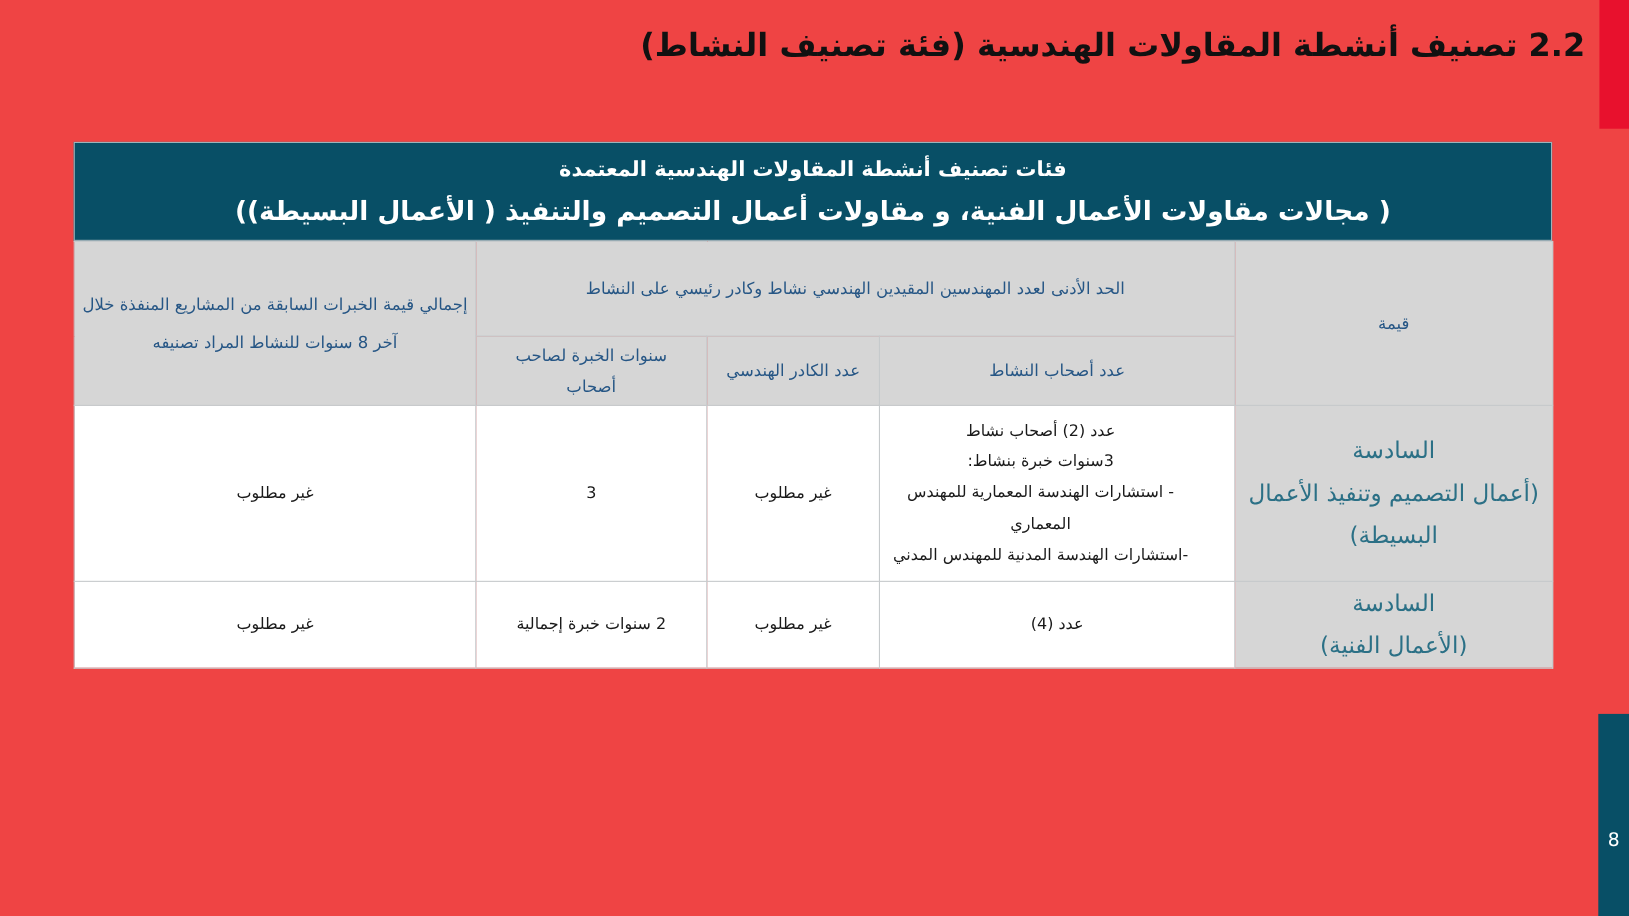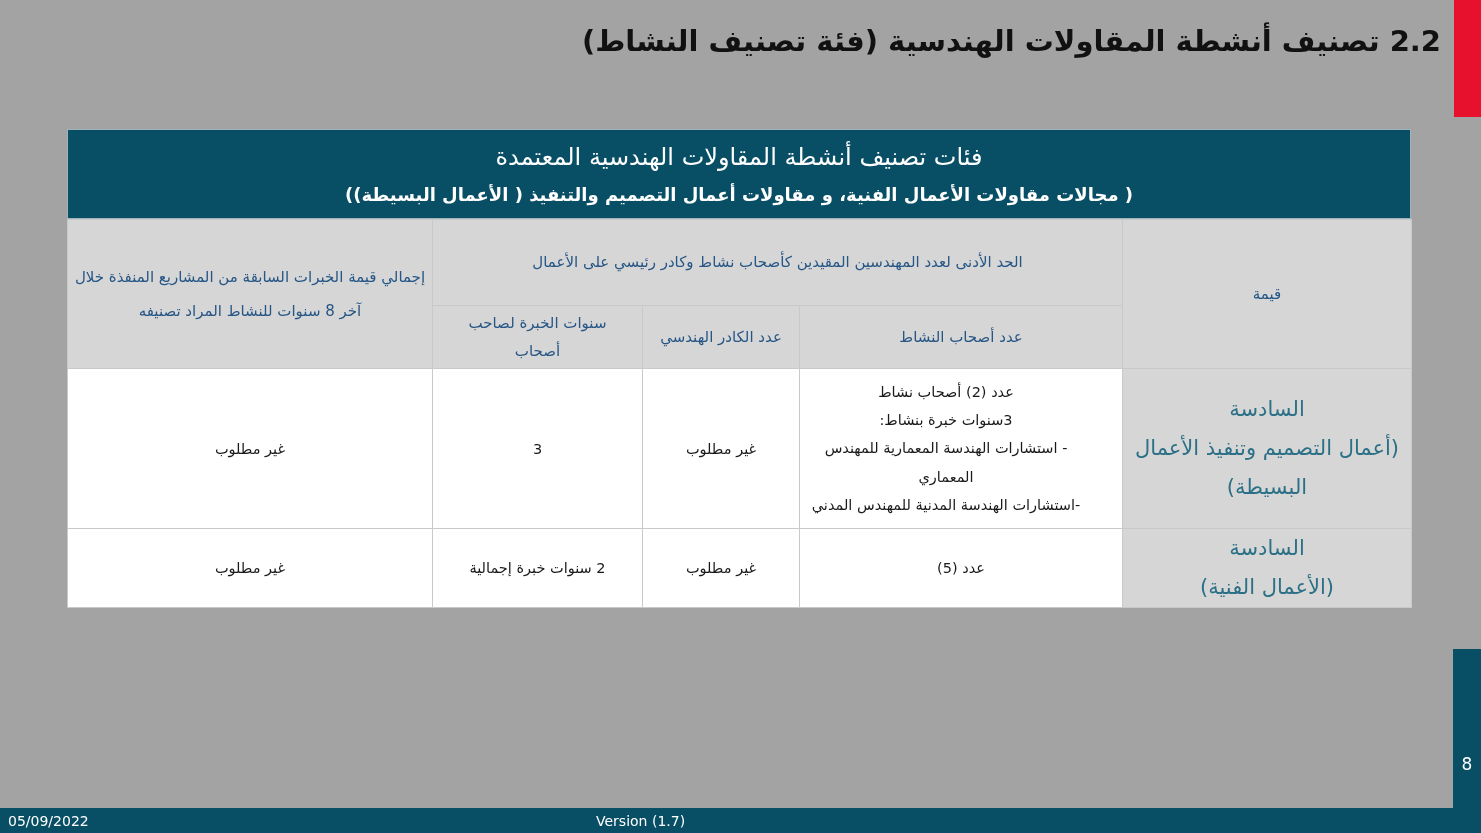--- a/index.html
+++ b/index.html
@@ -2,21 +2,21 @@
 <html lang="ar"><head>
 <meta charset="utf-8">
 <style>
   * { margin: 0; padding: 0; box-sizing: border-box; }
   html, body { background: #ffffff; }
   body {
     width: 1481px; height: 833px;
     font-family: "DejaVu Sans", sans-serif;
     position: relative; overflow: hidden;
   }
-  .slide { position: absolute; inset: 0; background: #a3a3a3; }
+  .slide { position: absolute; inset: 0; background: #ef4444; }
 
   
   .red-bar {
     position: absolute; top: 0; right: 0;
     width: 27px; height: 117px;
     background: #E8112D;
   }
 
   
   .slide-title {
@@ -31,22 +31,22 @@
     position: absolute; left: 67px; top: 129px; width: 1344px;
   }
   .t-caption {
     width: 100%; height: 90px;
     background: #084F66; color: #ffffff;
     direction: rtl; text-align: center;
     display: flex; flex-direction: column; justify-content: center;
     gap: 13px;
     border: 1px solid #9fb3ba;
   }
-  .t-caption .cap1 { font-size: 24px; font-weight: normal; }
-  .t-caption .cap2 { font-size: 18px; font-weight: bold; }
+  .t-caption .cap1 { font-size: 19px; font-weight: bold; }
+  .t-caption .cap2 { font-size: 24px; font-weight: bold; }
 
   table.cls {
     width: 1344px; table-layout: fixed; border-collapse: collapse;
     direction: rtl;
   }
   table.cls td, table.cls th {
     border: 1px solid #c6cacc;
     vertical-align: middle; text-align: center;
     font-weight: normal;
   }
@@ -107,21 +107,21 @@
       <colgroup>
         <col style="width:289px">
         <col style="width:323px">
         <col style="width:157px">
         <col style="width:210px">
         <col style="width:365px">
       </colgroup>
       <tbody>
         <tr style="height:86px">
           <th class="hdr" rowspan="2">قيمة</th>
-          <th class="hdr" colspan="3">الحد الأدنى لعدد المهندسين المقيدين كأصحاب نشاط وكادر رئيسي على الأعمال</th>
+          <th class="hdr" colspan="3">الحد الأدنى لعدد المهندسين المقيدين الهندسي نشاط وكادر رئيسي على النشاط</th>
           <th class="hdr" rowspan="2">
             <div>إجمالي قيمة الخبرات السابقة من المشاريع المنفذة خلال</div>
             <div>آخر 8 سنوات للنشاط المراد تصنيفه</div>
           </th>
         </tr>
         <tr style="height:63px">
           <th class="hdr">عدد أصحاب النشاط</th>
           <th class="hdr">عدد الكادر الهندسي</th>
           <th class="hdr" style="line-height:1.9">
             <div>سنوات الخبرة لصاحب</div>
@@ -143,31 +143,27 @@
           <td class="data-cell">غير مطلوب</td>
           <td class="data-cell">3</td>
           <td class="data-cell">غير مطلوب</td>
         </tr>
 
         <tr style="height:69px">
           <td class="cat-cell">
             <div>السادسة</div>
             <div>(الأعمال الفنية)</div>
           </td>
-          <td class="data-cell">عدد (5)</td>
+          <td class="data-cell">عدد (4)</td>
           <td class="data-cell">غير مطلوب</td>
           <td class="data-cell">2 سنوات خبرة إجمالية</td>
           <td class="data-cell">غير مطلوب</td>
         </tr>
       </tbody>
     </table>
   </div>
 
   <div class="side-bar">
     <div class="page-num">8</div>
   </div>
 
-  <div class="footer-bar">
-    <div class="footer-date">05/09/2022</div>
-    <div class="footer-version">Version (1.7)</div>
-  </div>
 
 </div>
 
 </body></html>

